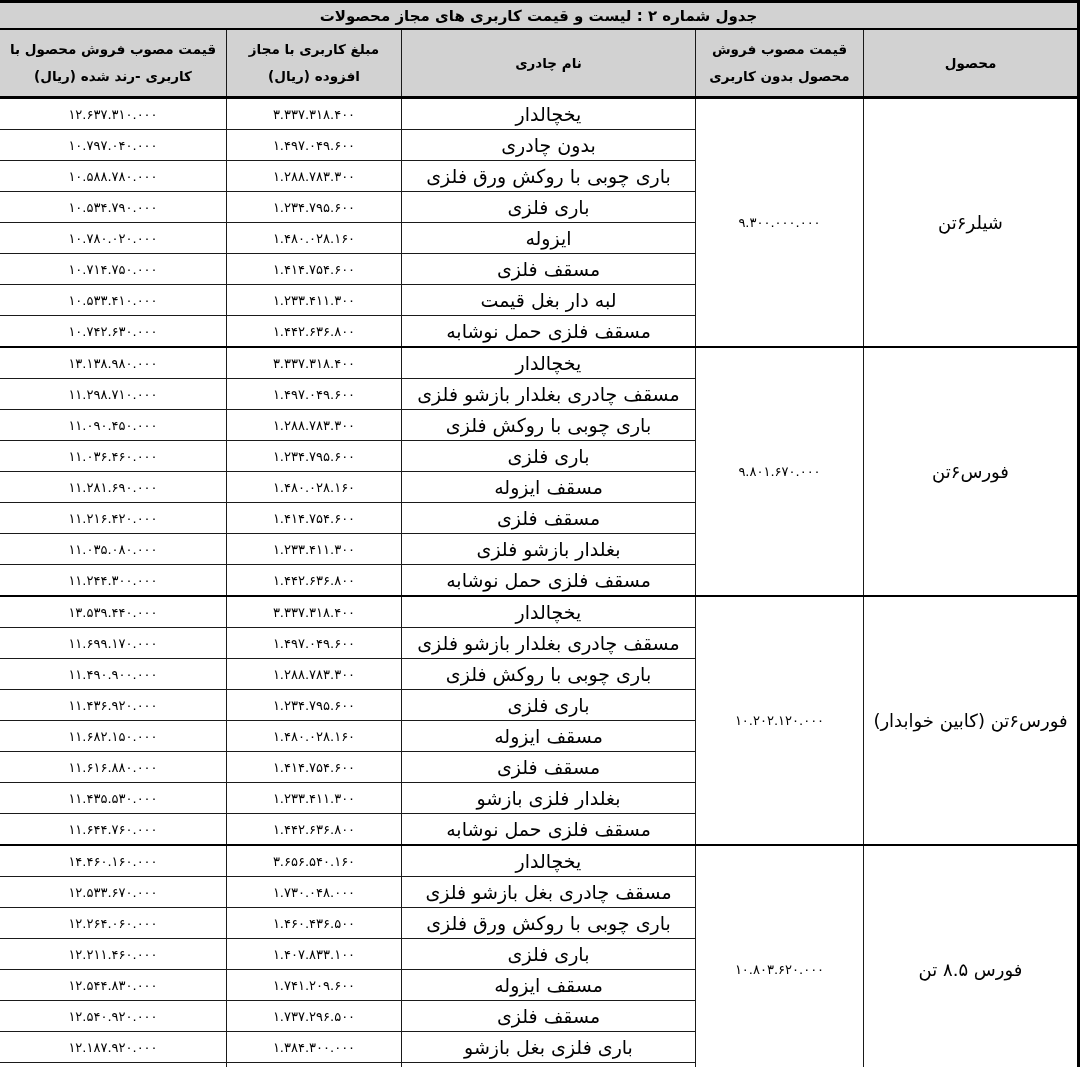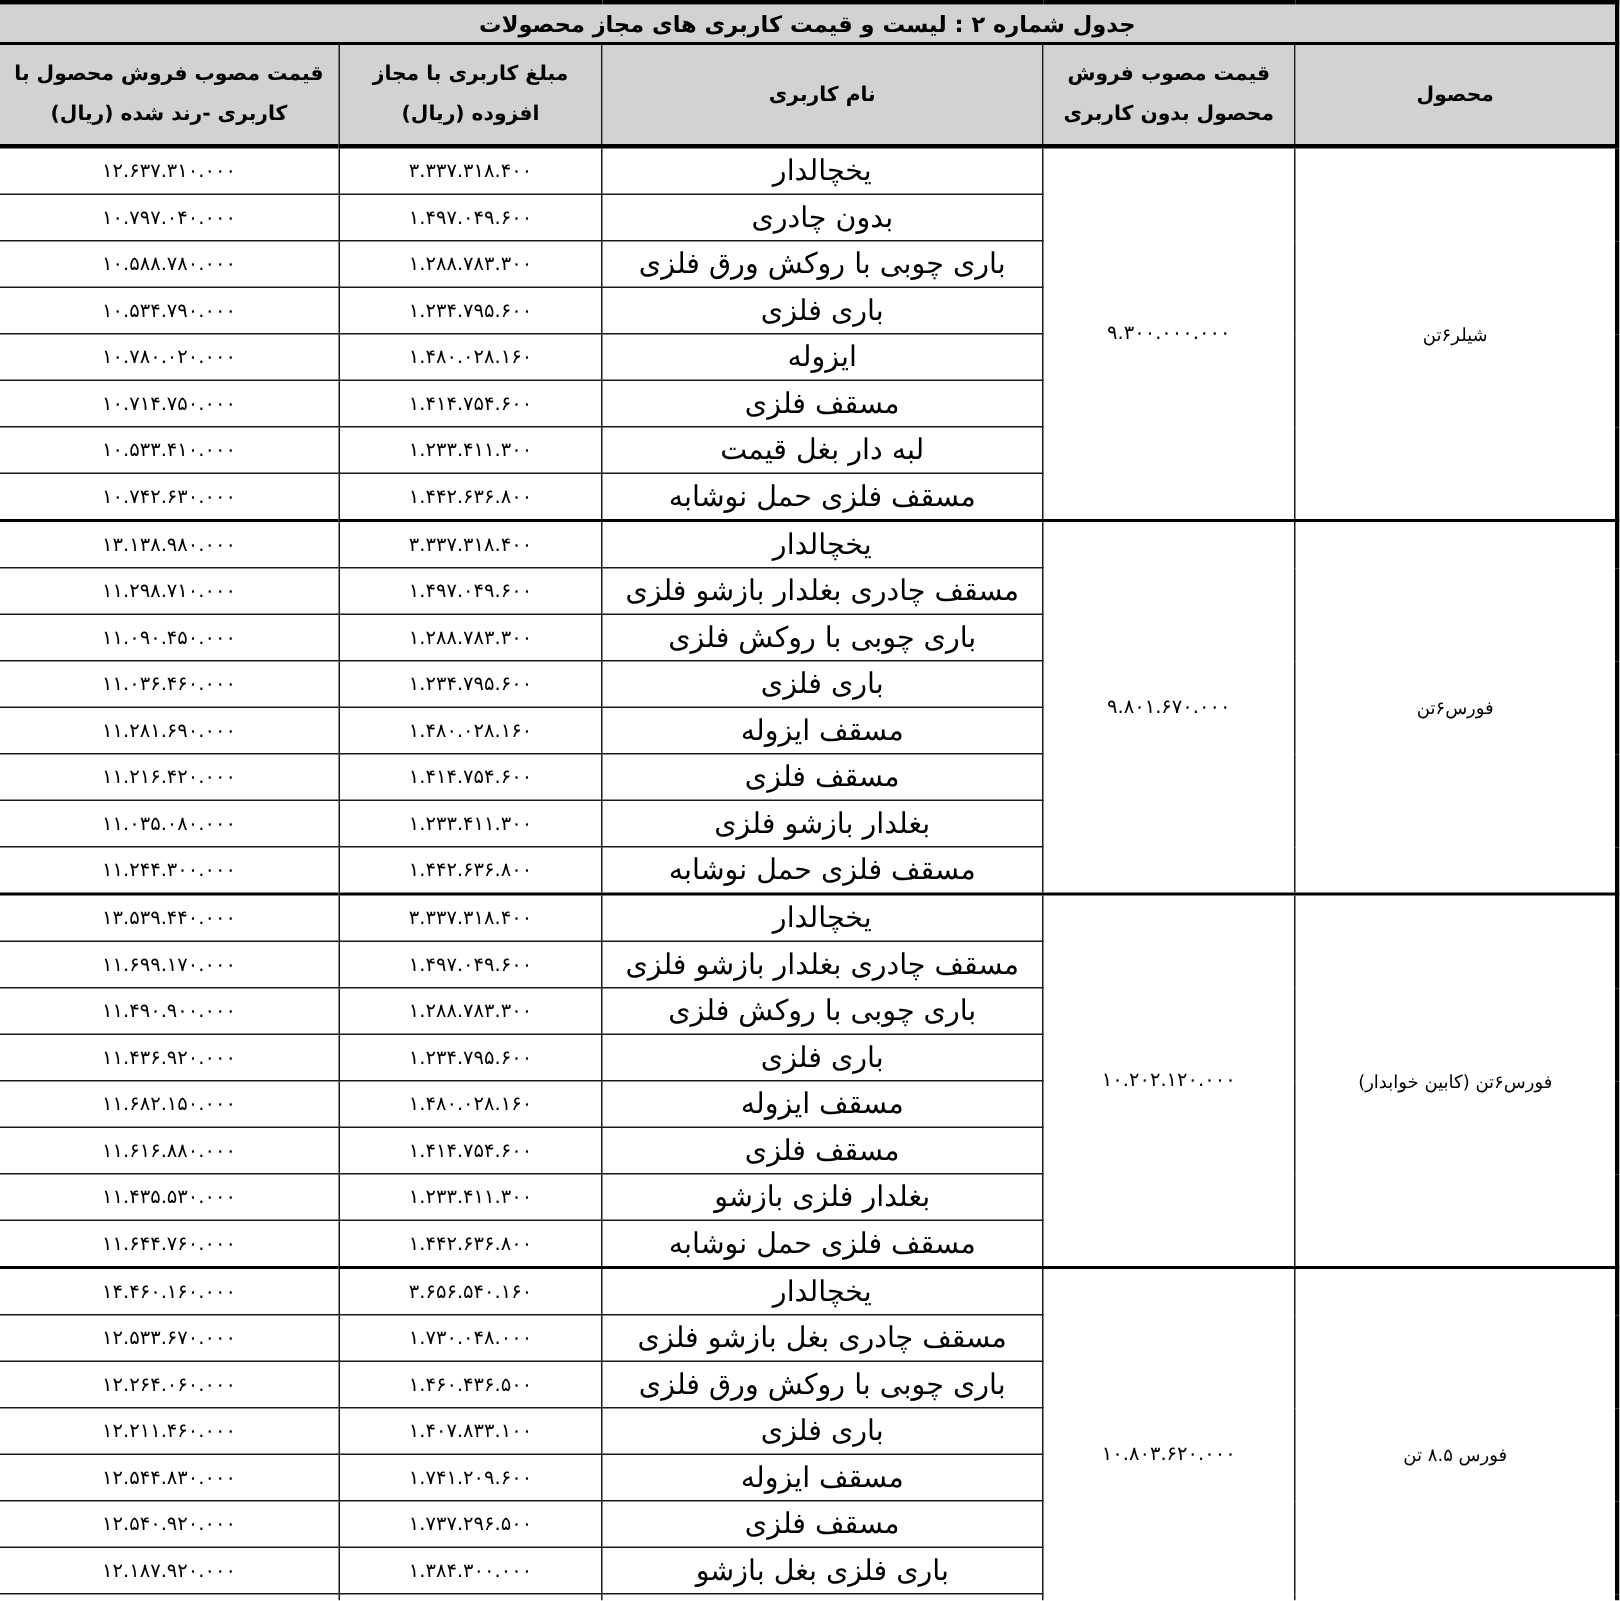--- a/index.html
+++ b/index.html
@@ -53,21 +53,21 @@
   }
   td.num-cell {
     font-size: 13px;
     letter-spacing: 1.5px;
     white-space: nowrap;
   }
   td.usage-cell {
     font-size: 19px;
   }
   td.product-cell {
-    font-size: 12px;
+    font-size: 18px;
   }
   tr.group-start td {
     border-top: 2px solid #000000;
   }
 </style>
 </head>
 <body>
 
 <div class="page">
   <table class="price-table">
@@ -78,21 +78,21 @@
       <col style="width:175px">
       <col style="width:228px">
     </colgroup>
     <thead>
       <tr class="title-row">
         <th colspan="5">جدول شماره ۲ : لیست و قیمت کاربری های مجاز محصولات</th>
       </tr>
       <tr class="header-row">
         <th>محصول</th>
         <th>قیمت مصوب فروش محصول بدون کاربری</th>
-        <th>نام کاربری</th>
+        <th>نام چادری</th>
         <th>مبلغ کاربری با مجاز افزوده (ریال)</th>
         <th>قیمت مصوب فروش محصول با کاربری -رند شده (ریال)</th>
       </tr>
     </thead>
     <tbody id="table-body">
         <tr class="group-start">
           <td class="product-cell" rowspan="8">شیلر۶تن</td>
           <td class="num-cell" rowspan="8">۹.۳۰۰.۰۰۰.۰۰۰</td>
           <td class="usage-cell">یخچالدار</td>
           <td class="num-cell">۳.۳۳۷.۳۱۸.۴۰۰</td>

